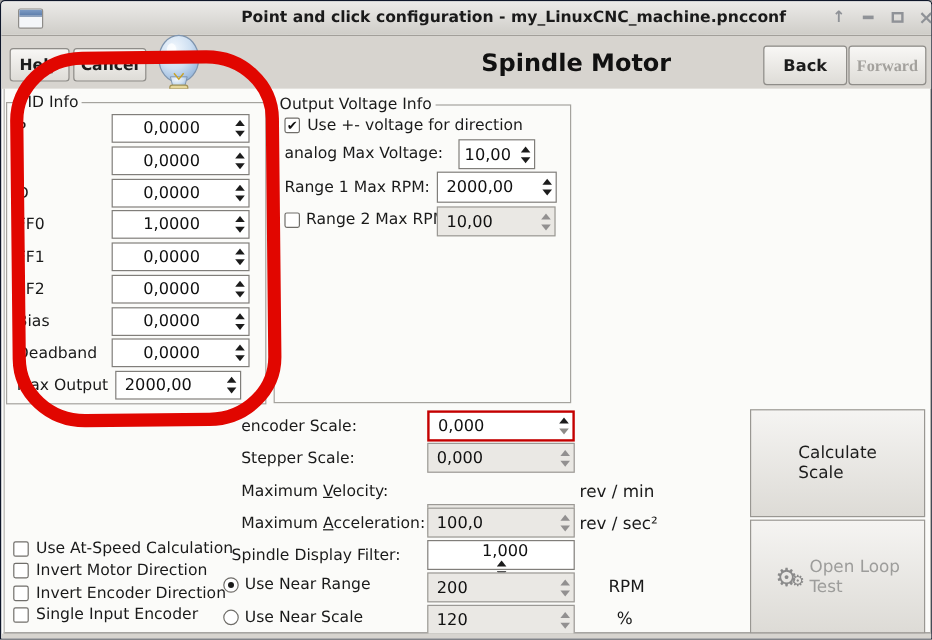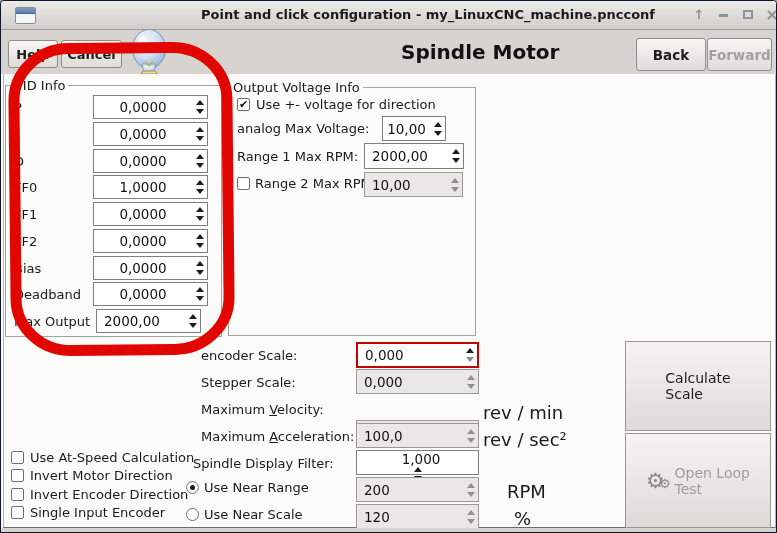--- a/index.html
+++ b/index.html
@@ -16,21 +16,21 @@
   .menu-icon .bar{height:5px;background:linear-gradient(#7d9cc6,#5d7dab);border-bottom:1px solid #4d6a94;border-radius:1px 1px 0 0;}
   .winbtn{position:absolute;top:4px;width:20px;height:20px;color:#8f9297;font-weight:bold;
     font-size:13px;line-height:20px;text-align:center;cursor:default;}
   .winbtn .min-bar{display:inline-block;width:9px;height:3px;background:#8f9297;margin-bottom:2px;}
   .winbtn .max-box{display:inline-block;width:10px;height:9px;border:2px solid #8f9297;box-sizing:border-box;margin-top:5px;}
   
   .toolbar{position:absolute;left:0;top:29px;width:777px;height:44px;background:#d7d4cf;}
   .btn{position:absolute;background:linear-gradient(#f8f7f5,#dedcd7);border:1px solid #8f8d89;
     border-radius:3px;box-sizing:border-box;font-size:13px;font-weight:bold;color:#1c1c1c;
     display:flex;align-items:center;justify-content:center;cursor:default;}
-  .btn.disabled{color:#a3a19d;}
+  .btn.disabled{color:#a3a19d;font-family:Liberation Serif, serif;}
   .page-title{position:absolute;left:400px;top:39px;font-size:20px;font-weight:bold;color:#111;}
   
   .content{position:absolute;left:2px;top:73px;width:773px;height:454px;background:#fbfbf9;
     border-left:1px solid #b8b6b1;border-right:1px solid #b8b6b1;border-bottom:1px solid #6f6d69;box-sizing:border-box;}
   .frame{position:absolute;border:1px solid #a5a39e;box-sizing:border-box;}
   .frame-label{position:absolute;top:-8px;background:#fbfbf9;padding:0 3px;font-size:13px;color:#1a1a1a;white-space:nowrap;}
   .lbl{position:absolute;font-size:13px;color:#1a1a1a;white-space:nowrap;}
   .u{text-decoration:underline;}
   
   .spin{position:absolute;background:#fff;border:1px solid #807e7a;box-sizing:border-box;
@@ -57,21 +57,21 @@
     box-sizing:border-box;display:flex;align-items:center;justify-content:center;
     font-size:14px;color:#1c1c1c;white-space:pre-line;}
   .bigbtn .txt{text-align:left;}
   .bigbtn.disabled{color:#9d9d9b;}
   .gear{font-size:21px;color:#8a8a8a;margin-right:10px;letter-spacing:-6px;}
   .gear .g2{font-size:13px;}
   
   .bottom-strip{position:absolute;left:0;top:527px;width:777px;height:6px;background:#d7d4cf;}
   
   .overlay{position:absolute;left:0;top:0;width:777px;height:533px;pointer-events:none;}
-  .unit{position:absolute;font-size:18px;color:#1a1a1a;white-space:nowrap;}
+  .unit{position:absolute;font-size:14px;color:#1a1a1a;white-space:nowrap;}
 </style>
 </head>
 <body>
 
 <div class="page">
 
   <div class="titlebar">
     <div class="menu-icon">
         <div class="bar"></div>
       </div>

